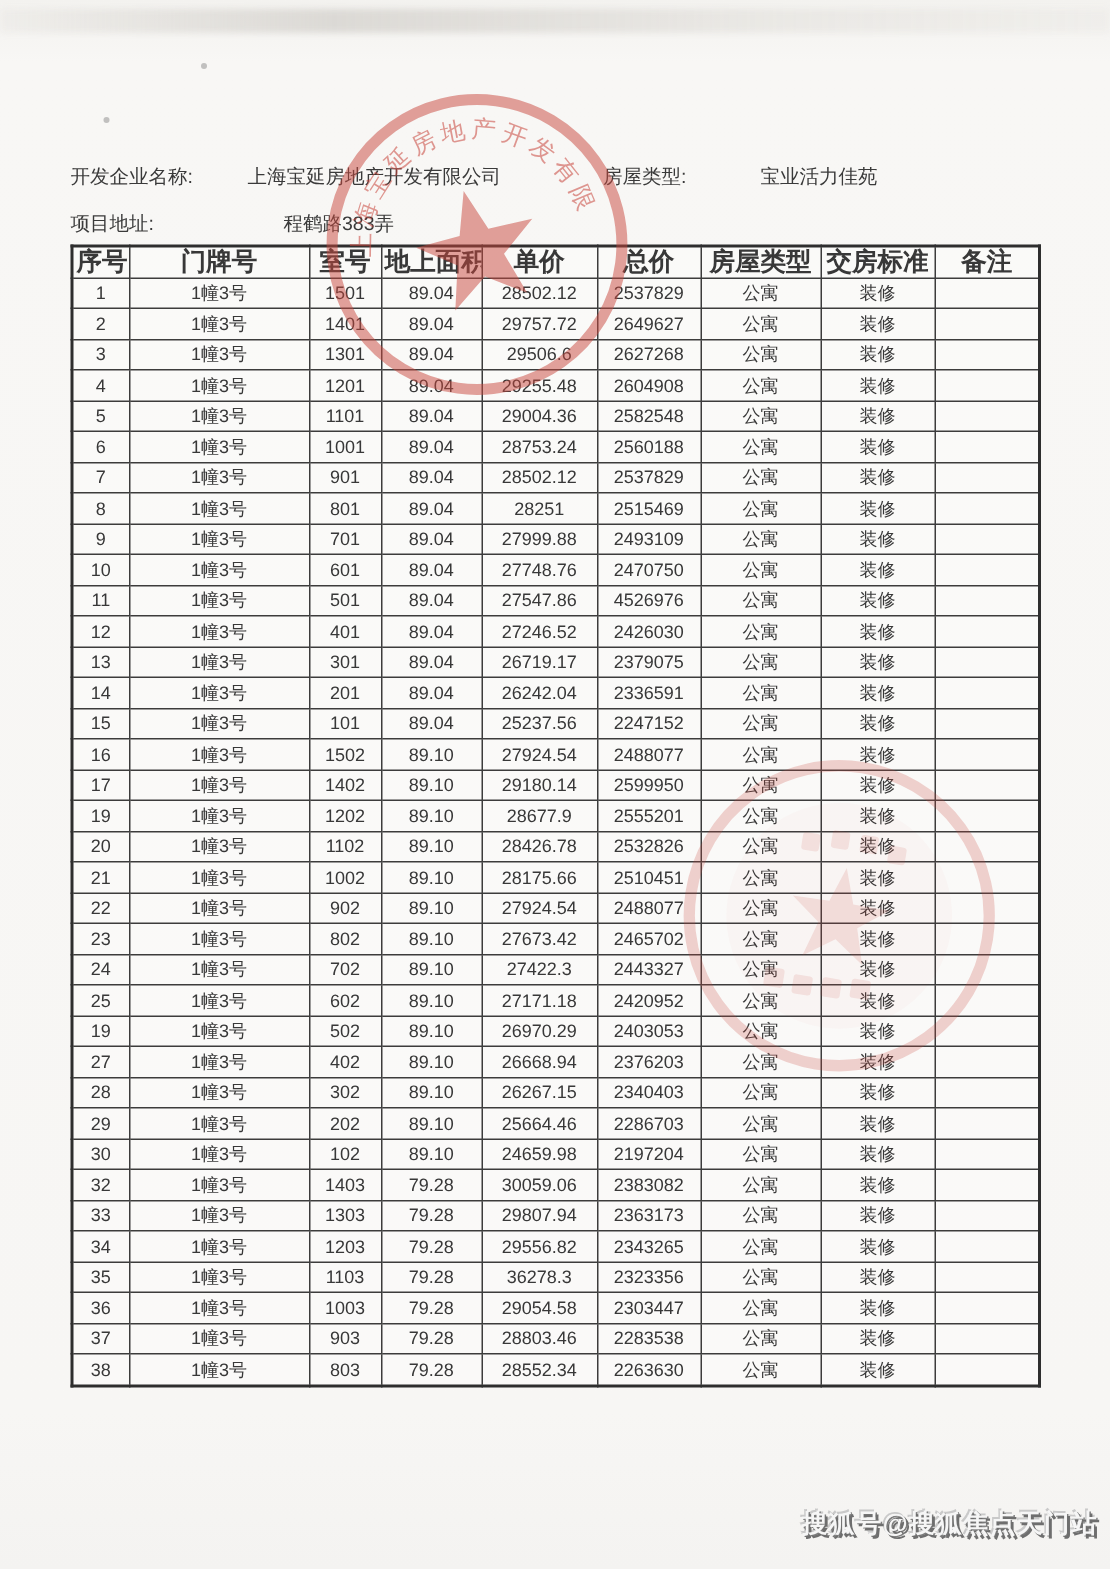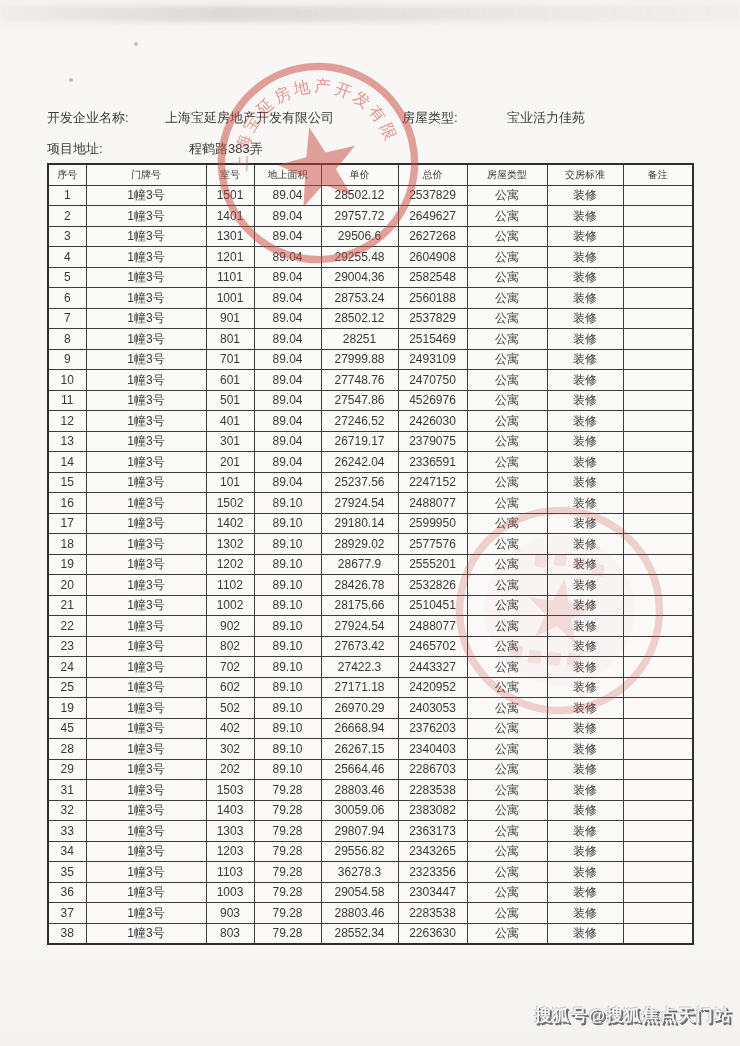--- a/index.html
+++ b/index.html
@@ -35,21 +35,21 @@
   }
   table.price th,table.price td{
     border:1.6px solid #3c3c3c;
     height:19.5px;padding:0 2px;
     text-align:center;vertical-align:middle;
     font-size:12px;color:#383838;
     font-weight:normal;line-height:1;
     overflow:hidden;white-space:nowrap;
   }
   table.price{border:2px solid #2e2e2e;}
-  table.price th{font-size:10px;}
+  table.price th{font-size:17px;font-weight:bold;}
 
   .stamp{position:absolute;pointer-events:none;}
   .stamp-top{left:213px;top:58px;transform:rotate(-14deg);}
   .stamp-right{left:452px;top:503px;opacity:.42;transform:rotate(9deg);}
   .watermark{
     position:absolute;right:8px;top:1004px;
     font-size:17px;font-weight:bold;letter-spacing:1px;
     color:#f6f6f6;
     text-shadow:2px 2px 0 #6e6e6e,1px 1px 0 #7e7e7e,-1px -1px 0 #c9c9c9;
     white-space:nowrap;
@@ -280,31 +280,20 @@
           <td>1幢3号</td>
           <td>1402</td>
           <td>89.10</td>
           <td>29180.14</td>
           <td>2599950</td>
           <td>公寓</td>
           <td>装修</td>
           <td></td>
         </tr>
         <tr>
-          <td>18</td>
-          <td>1幢3号</td>
-          <td>1302</td>
-          <td>89.10</td>
-          <td>28929.02</td>
-          <td>2577576</td>
-          <td>公寓</td>
-          <td>装修</td>
-          <td></td>
-        </tr>
-        <tr>
           <td>19</td>
           <td>1幢3号</td>
           <td>1202</td>
           <td>89.10</td>
           <td>28677.9</td>
           <td>2555201</td>
           <td>公寓</td>
           <td>装修</td>
           <td></td>
         </tr>
@@ -379,21 +368,21 @@
           <td>1幢3号</td>
           <td>502</td>
           <td>89.10</td>
           <td>26970.29</td>
           <td>2403053</td>
           <td>公寓</td>
           <td>装修</td>
           <td></td>
         </tr>
         <tr>
-          <td>45</td>
+          <td>27</td>
           <td>1幢3号</td>
           <td>402</td>
           <td>89.10</td>
           <td>26668.94</td>
           <td>2376203</td>
           <td>公寓</td>
           <td>装修</td>
           <td></td>
         </tr>
         <tr>
@@ -412,26 +401,26 @@
           <td>1幢3号</td>
           <td>202</td>
           <td>89.10</td>
           <td>25664.46</td>
           <td>2286703</td>
           <td>公寓</td>
           <td>装修</td>
           <td></td>
         </tr>
         <tr>
-          <td>31</td>
-          <td>1幢3号</td>
-          <td>1503</td>
-          <td>79.28</td>
-          <td>28803.46</td>
-          <td>2283538</td>
+          <td>30</td>
+          <td>1幢3号</td>
+          <td>102</td>
+          <td>89.10</td>
+          <td>24659.98</td>
+          <td>2197204</td>
           <td>公寓</td>
           <td>装修</td>
           <td></td>
         </tr>
         <tr>
           <td>32</td>
           <td>1幢3号</td>
           <td>1403</td>
           <td>79.28</td>
           <td>30059.06</td>

